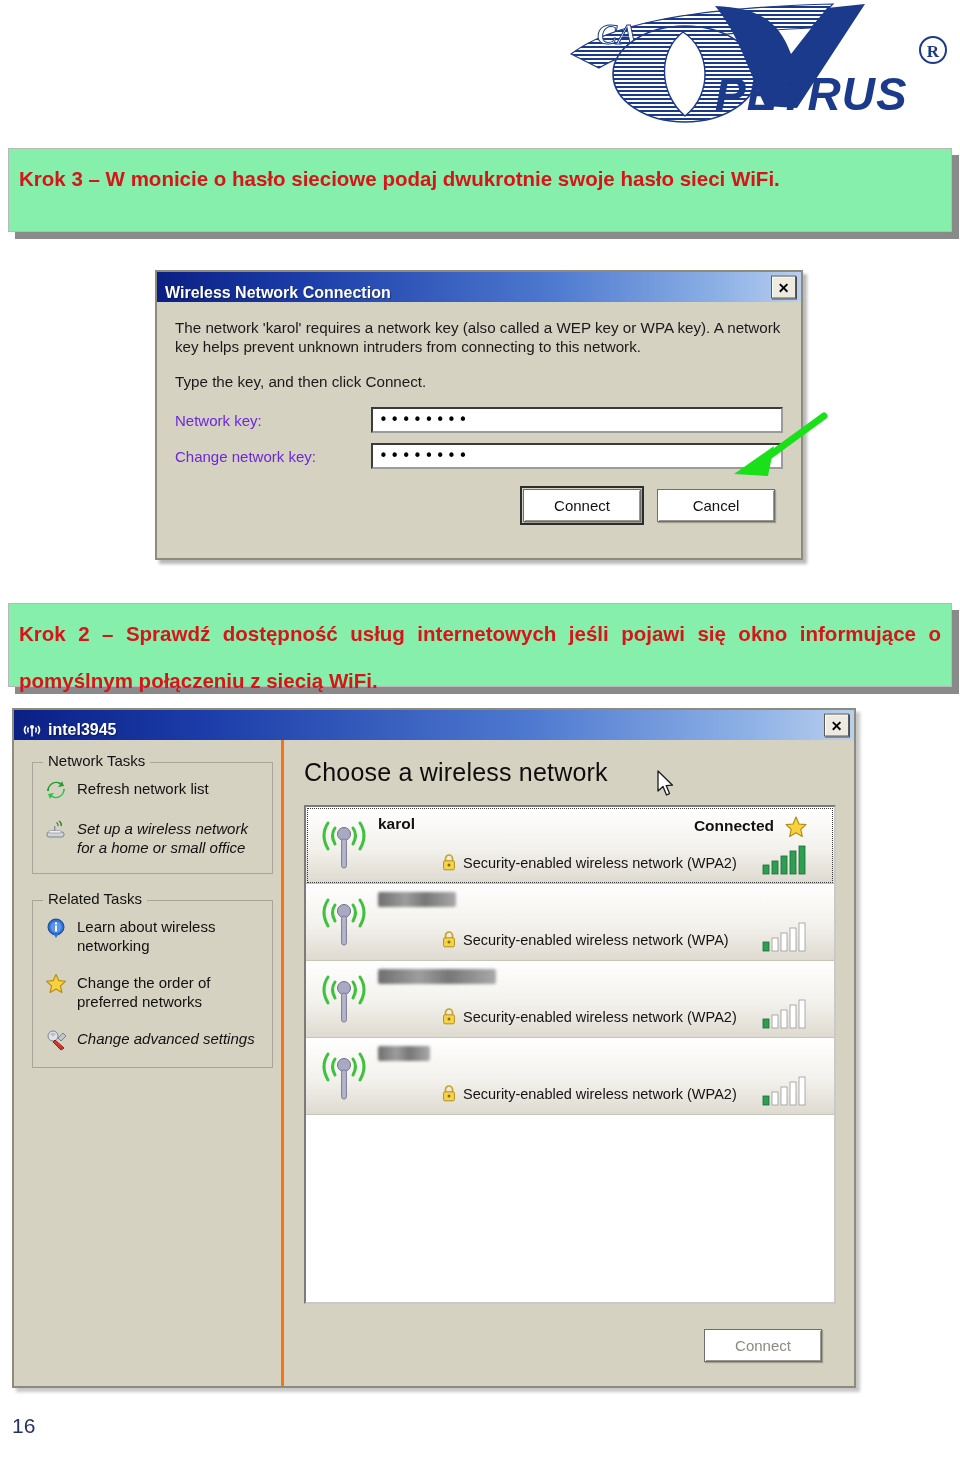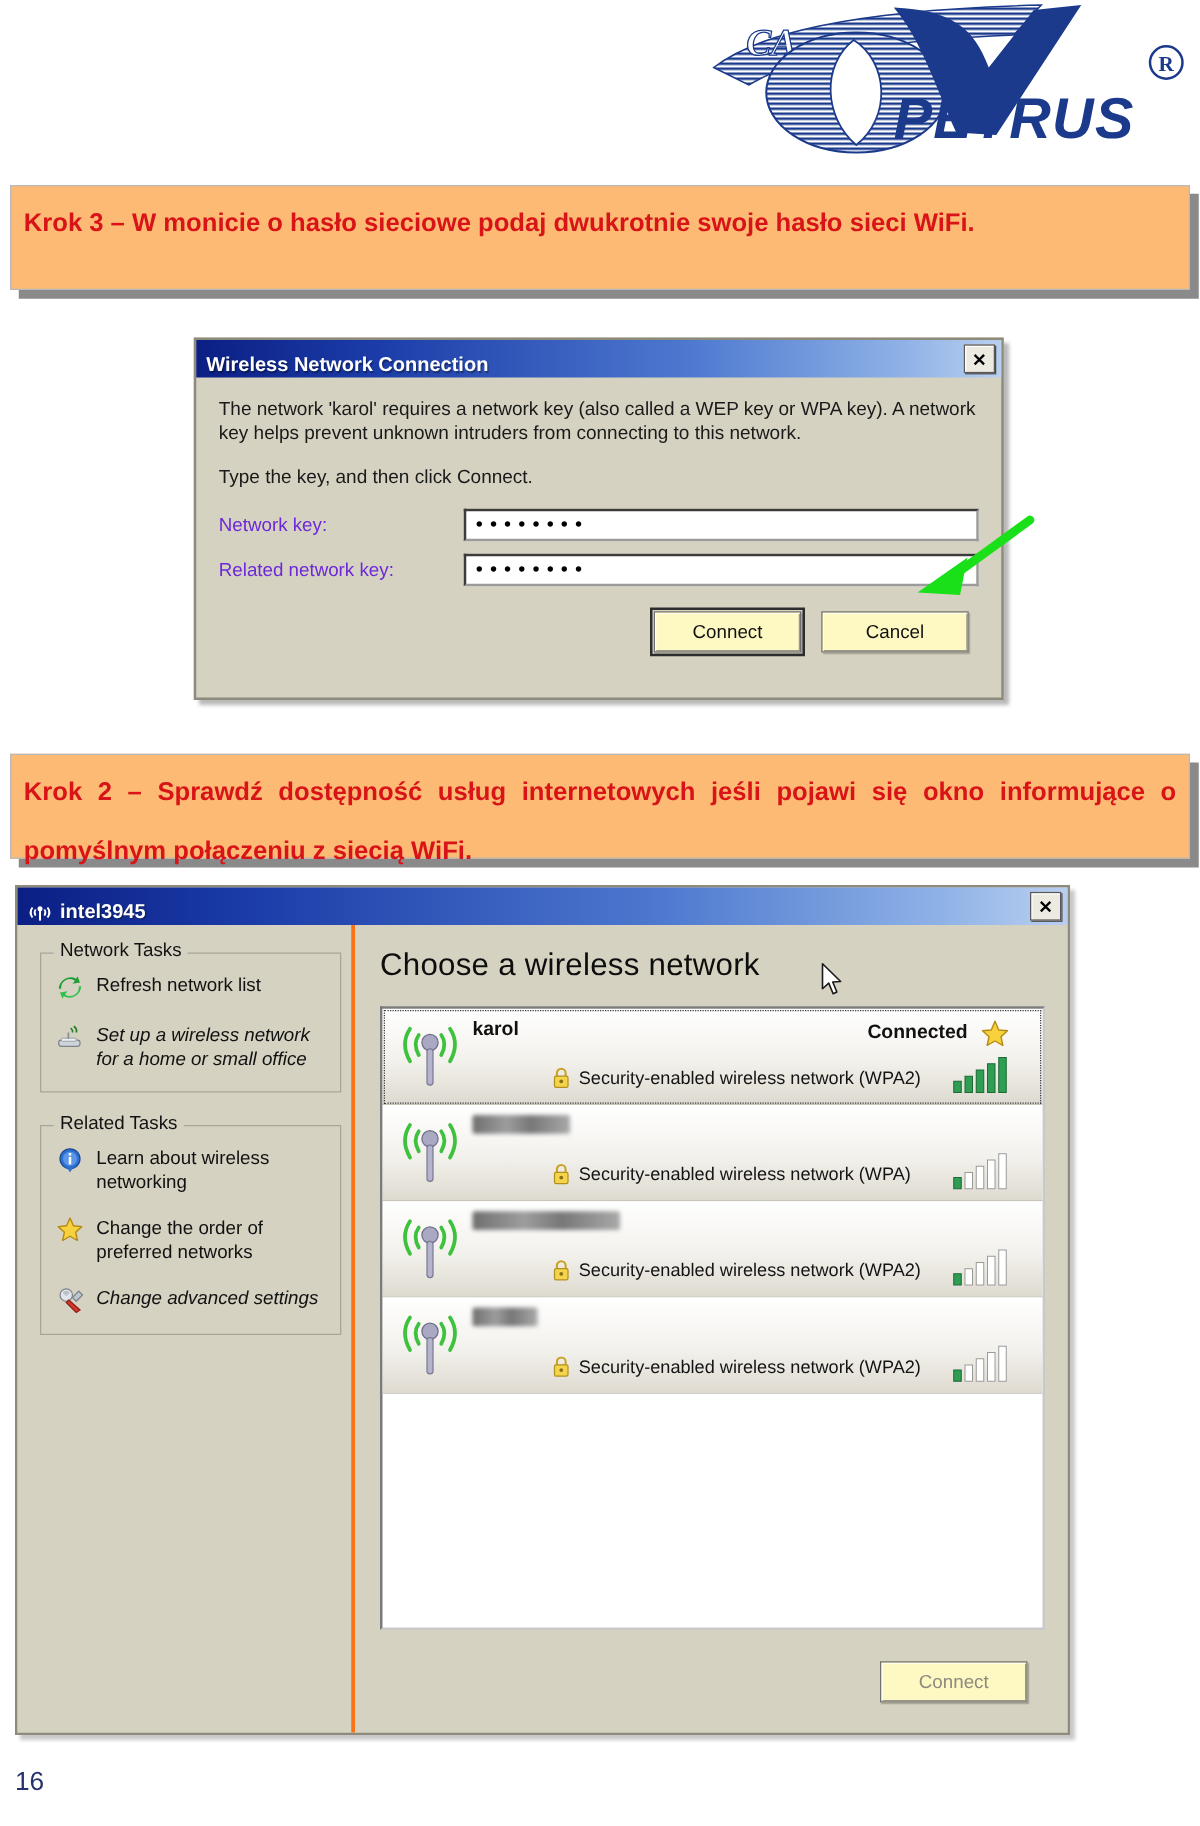--- a/index.html
+++ b/index.html
@@ -14,21 +14,21 @@
 
   
   .logo-wrap{
     position:absolute; left:565px; top:2px; width:390px; height:125px;
   }
   .logo-wrap svg{display:block;}
 
   
   .step-box{
     position:absolute;
-    background:#fdba74;
+    background:#86efac;
     border:1px solid #b9b9b9;
     box-shadow:7px 7px 0 0 #8a8a8a;
     box-sizing:border-box;
     padding:6px 10px 10px 10px;
   }
   .step-text{
     color:#d81418;
     font-weight:bold;
     font-size:20.5px;
     line-height:47px;
@@ -100,21 +100,21 @@
   .pw-dots{
     font-size:15px; letter-spacing:2.5px; color:#000; line-height:1;
     font-family:"DejaVu Sans", sans-serif;
   }
   .btn-row{
     display:flex; justify-content:flex-end; gap:16px;
     margin-top:20px; padding-right:8px;
   }
   .xp-btn{
     min-width:118px; height:33px;
-    background:#fef9c3;
+    background:#ffffff;
     border:1px solid #6f6f6f;
     box-shadow:inset 1px 1px 0 #ffffff, inset -1px -1px 0 #9a9691, 1px 1px 1px rgba(0,0,0,.25);
     font-size:15px; color:#111;
     display:flex;align-items:center;justify-content:center;
     cursor:pointer;
     box-sizing:border-box;
   }
   .xp-btn.default{
     outline:2px solid #2d2d2d; outline-offset:1px;
   }
@@ -274,21 +274,21 @@
     <p class="para">Type the key, and then click Connect.</p>
 
     <div class="field-row">
       <span class="lbl">Network key:</span>
       <div class="pw-input">
         <span class="pw-dots">••••••••</span>
       </div>
     </div>
 
     <div class="field-row">
-      <span class="lbl">Related network key:</span>
+      <span class="lbl">Change network key:</span>
       <div class="pw-input">
         <span class="pw-dots">••••••••</span>
       </div>
     </div>
 
     <div class="btn-row">
       <div class="xp-btn default">Connect</div>
       <div class="xp-btn">Cancel</div>
     </div>
 

